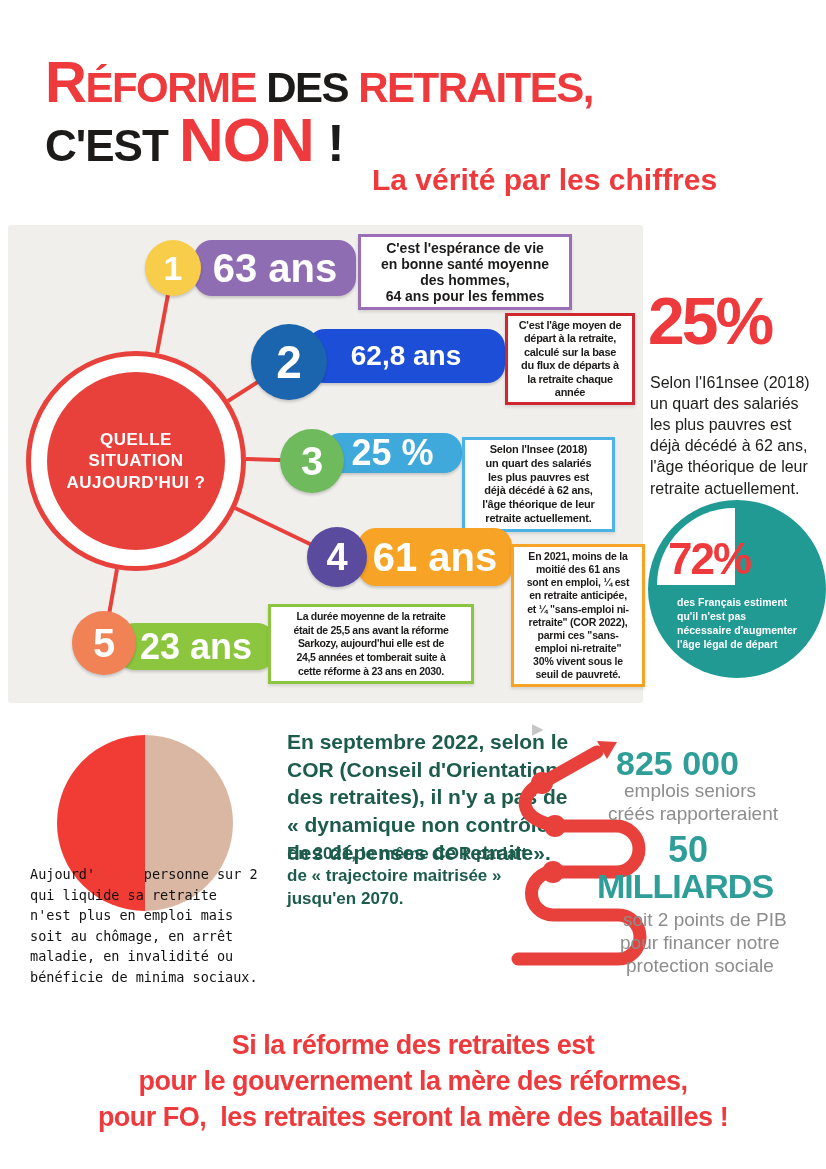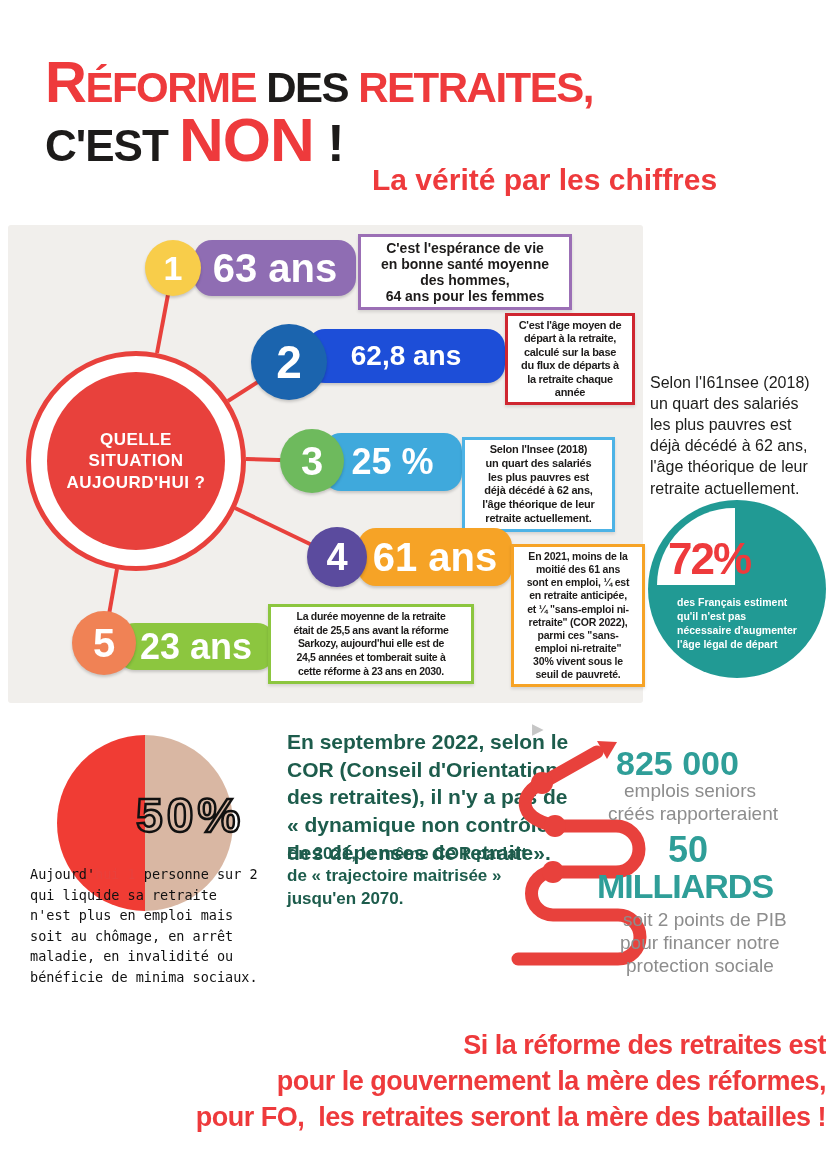--- a/index.html
+++ b/index.html
@@ -34,21 +34,21 @@
   .c1{left:145px;top:240px;width:56px;height:56px;background:#f8cd4a;font-size:34px;}
   .c2{left:251px;top:324px;width:76px;height:76px;background:#1b64ae;font-size:46px;}
   .c3{left:280px;top:429px;width:64px;height:64px;background:#6eba5d;font-size:40px;}
   .c4{left:307px;top:527px;width:60px;height:60px;background:#5b4b9e;font-size:38px;}
   .c5{left:72px;top:611px;width:64px;height:64px;background:#f08255;font-size:40px;}
 
   .pill{border-radius:18px;color:#ffffff;font-weight:bold;display:flex;align-items:center;
         justify-content:center;box-shadow:0 2px 3px rgba(0,0,0,.18);white-space:nowrap;}
   .p1{left:194px;top:240px;width:162px;height:56px;background:#8f6db3;font-size:40px;}
   .p2{left:307px;top:329px;width:198px;height:54px;background:#1d4ed8;font-size:28px;}
-  .p3{left:323px;top:433px;width:139px;height:58px;background:#3fa9dc;font-size:36px;}
+  .p3{left:323px;top:433px;width:139px;height:40px;background:#3fa9dc;font-size:36px;}
   .p4{left:358px;top:528px;width:154px;height:58px;background:#f6a326;font-size:40px;}
   .p5{left:117px;top:623px;width:158px;height:47px;background:#8cc63f;font-size:36px;}
 
   .note{background:#ffffff;border:3px solid;box-sizing:border-box;color:#1d1b1a;font-weight:bold;
         text-align:center;white-space:pre-line;padding:3px 2px;box-shadow:0 2px 3px rgba(0,0,0,.12);}
   .b1{left:358px;top:234px;width:214px;min-height:68px;border-color:#9b6fb5;font-size:14px;line-height:1.15;}
   .b2{left:505px;top:313px;width:130px;min-height:86px;border-color:#cf2630;font-size:11px;line-height:1.22;letter-spacing:-.3px;}
   .b3{left:462px;top:412px;width:153px;min-height:87px;border-color:#4db3e6;font-size:11px;line-height:1.25;letter-spacing:-.2px;margin-top:25px;}
   .b4{left:511px;top:544px;width:134px;min-height:137px;border-color:#f6a326;font-size:10.5px;line-height:1.25;letter-spacing:-.2px;}
   .b5{left:268px;top:604px;width:206px;min-height:73px;border-color:#8cc63f;font-size:10.5px;line-height:1.3;letter-spacing:-.3px;}
@@ -88,21 +88,21 @@
   .s-50{left:668px;top:829px;font-size:36px;}
   .s-milliards{left:597px;top:867px;font-size:34px;letter-spacing:-1px;}
   .gray-sub{color:#8d8d8d;font-size:19px;white-space:nowrap;}
   .g1{left:624px;top:780px;}
   .g2{left:608px;top:803px;}
   .g3{left:623px;top:909px;}
   .g4{left:620px;top:932px;}
   .g5{left:626px;top:955px;}
 
   
-  .footer-line{left:0;top:0;width:826px;text-align:right;font-size:27px;font-weight:bold;
+  .footer-line{left:0;top:0;width:826px;text-align:center;font-size:27px;font-weight:bold;
                color:#ee3a3c;letter-spacing:-.5px;white-space:pre;}
   .f1{top:1030px;} .f2{top:1066px;} .f3{top:1102px;}
 </style>
 </head>
 <body>
 
 <div class="poster">
 
   <div class="abs title-line1"><span class="t-red t-bigR">R</span><span class="t-red t-l1">ÉFORME</span><span class="t-black t-l1"> DES </span><span class="t-red t-l1">RETRAITES,</span></div>
   <div class="abs title-line2"><span class="t-black t-cest">C'EST </span><span class="t-red t-non">NON</span><span class="t-black t-bang"> !</span></div>
@@ -164,38 +164,38 @@
 seuil de pauvreté.</div>
 
   <div class="abs pill p5">23 ans</div>
   <div class="abs num-circle c5">5</div>
   <div class="abs note b5">La durée moyenne de la retraite
 était de 25,5 ans avant la réforme
 Sarkozy, aujourd'hui elle est de
 24,5 années et tomberait suite à
 cette réforme à 23 ans en 2030.</div>
 
+  <div class="abs stat25-value">25%</div>
   <div class="abs stat25-text">Selon l'I61nsee (2018)
 un quart des salariés
 les plus pauvres est
 déjà décédé à 62 ans,
 l'âge théorique de leur
 retraite actuellement.</div>
 
   <div class="abs teal-circle">
     <div class="abs teal-quarter"></div>
   </div>
   <div class="abs stat72-value">72%</div>
   <div class="abs stat72-text">des Français estiment
 qu'il n'est pas
 nécessaire d'augmenter
 l'âge légal de départ</div>
 
   <div class="abs pie50"></div>
-  <div class="abs stat50-value">50%</div>
   <div class="abs mono-text"><span>Aujourd'</span><span class="mono-red">hui 1</span><span> personne sur 2
 qui liquide sa retraite
 n'est plus en emploi mais
 soit au chômage, en arrêt
 maladie, en invalidité ou
 bénéficie de minima sociaux.</span></div>
 
   <div class="abs cor-p1">En septembre 2022, selon le
 COR (Conseil d'Orientation
 des retraites), il n'y a pas de

